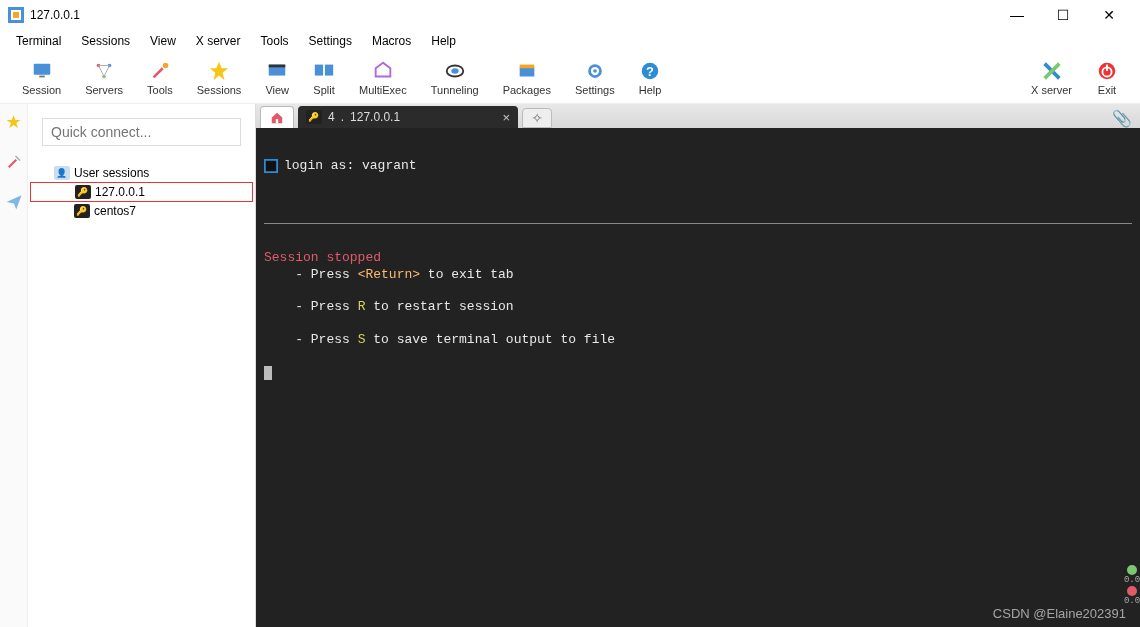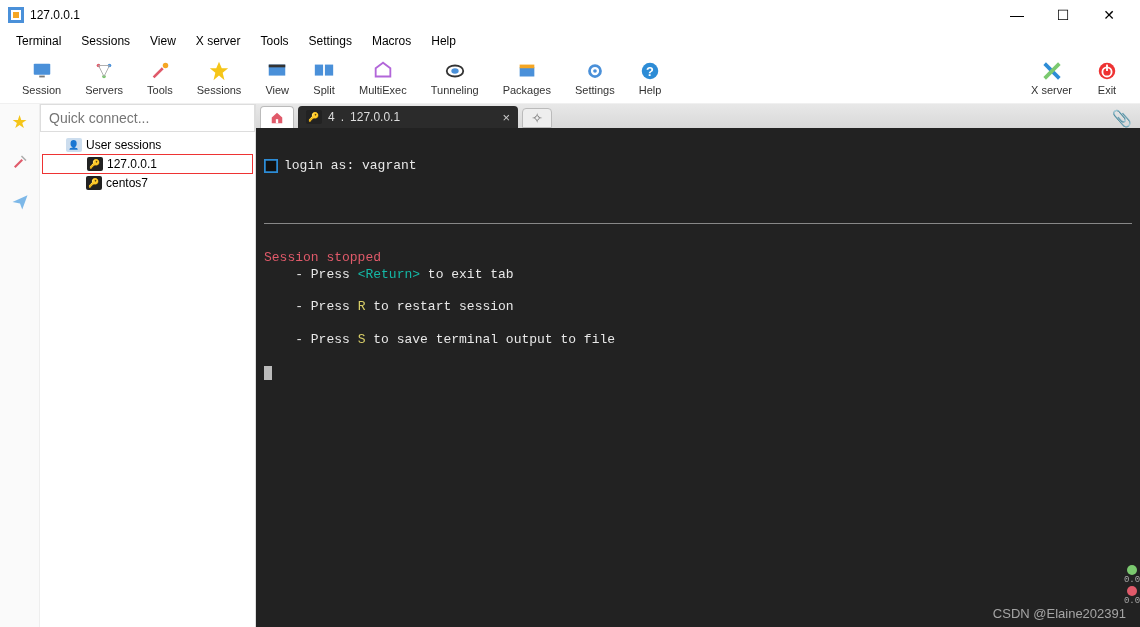--- a/index.html
+++ b/index.html
@@ -23,21 +23,21 @@
 .toolbar .spacer { flex: 1; }
 
 
 .main { display: flex; height: calc(627px - 30px - 22px - 52px); position: relative; }
 
 
 .sidebar { width: 256px; display:flex; border-right: 1px solid #ddd; background:#fff; }
 .side-strip { width: 40px; background: #fafafa; border-right:1px solid #eee; display:flex; flex-direction:column; align-items:center; gap:16px; padding-top:6px;}
 .side-strip .strip-item { width:24px; height:24px; display:flex; align-items:center; justify-content:center; font-size:18px;}
 .side-body { flex:1; display:flex; flex-direction:column; }
-.quick-connect { height: 28px; border: 1px solid #ddd; background:#fff; color:#aaa; font-size:14px; padding:4px 8px; margin:0;}
+.quick-connect { height: 28px; border: 1px solid #ddd; background:#fff; color:#aaa; font-size:14px; padding:4px 8px; margin:14px;}
 .tree { padding: 4px 2px; }
 .tree-row { display:flex; align-items:center; gap:4px; padding:2px 4px; font-size:12px; color:#000;}
 .tree-row.indent1 { padding-left: 24px; }
 .tree-row.indent2 { padding-left: 44px; }
 .tree-row.selected { border:1px solid #e33; background:#fff; }
 .key-icon { width:16px; height:14px; background:#222; display:inline-flex; align-items:center; justify-content:center; font-size:9px; color:#ffcc00; border-radius:2px;}
 .user-icon { width:16px; height:14px; background:#cde; display:inline-flex; align-items:center; justify-content:center; font-size:9px; border-radius:2px;}
 
 
 .term-wrap { flex:1; display:flex; flex-direction:column; background:#222; position:relative;}
@@ -48,21 +48,21 @@
 .tab .tab-close { margin-left:auto; color:#ccc; font-size:13px;}
 .tab-new { width:30px; height:20px; background:#eee; border:1px solid #bbb; border-radius:4px 4px 0 0; display:flex; align-items:center; justify-content:center; color:#777; font-size:14px;}
 .tabbar .clip { margin-left:auto; margin-right:8px; font-size:16px; color:#4a90d9; }
 
 .terminal { flex:1; background:#222; color:#ddd; font-family: "Consolas","Courier New",monospace; font-size:13px; line-height:1.25; padding:14px 8px; position:relative; white-space:pre;}
 .terminal .row { display:flex; gap:6px; align-items:flex-start; }
 .terminal .row .row-icon { width:14px; height:14px; margin-top:1px; flex-shrink:0;}
 .term-hr { border:none; border-top:1px solid #888; margin:6px 0 10px 0;}
 .c-red { color:#e05a6a; }
 .c-yellow { color:#d9cf68; }
-.c-green { color:#14b8a6; }
+.c-green { color:#fdba74; }
 .c-white { color:#e8e8e8; }
 .cursor-block { display:inline-block; width:8px; height:14px; background:#bbb; vertical-align:bottom; margin-top:2px;}
 
 
 .right-strip { position:absolute; right:0; top:0; width:16px; height:100%; display:flex; flex-direction:column; justify-content:flex-end; align-items:center; padding-bottom:20px;}
 .right-strip .dot { width:10px; height:10px; border-radius:50%; }
 .right-strip .lbl { font-size:9px; color:#aaa; }
 
 .watermark { position:absolute; right:14px; bottom:6px; font-size:13px; color:rgba(220,220,220,0.7); font-family: Arial, sans-serif;}
 </style>

